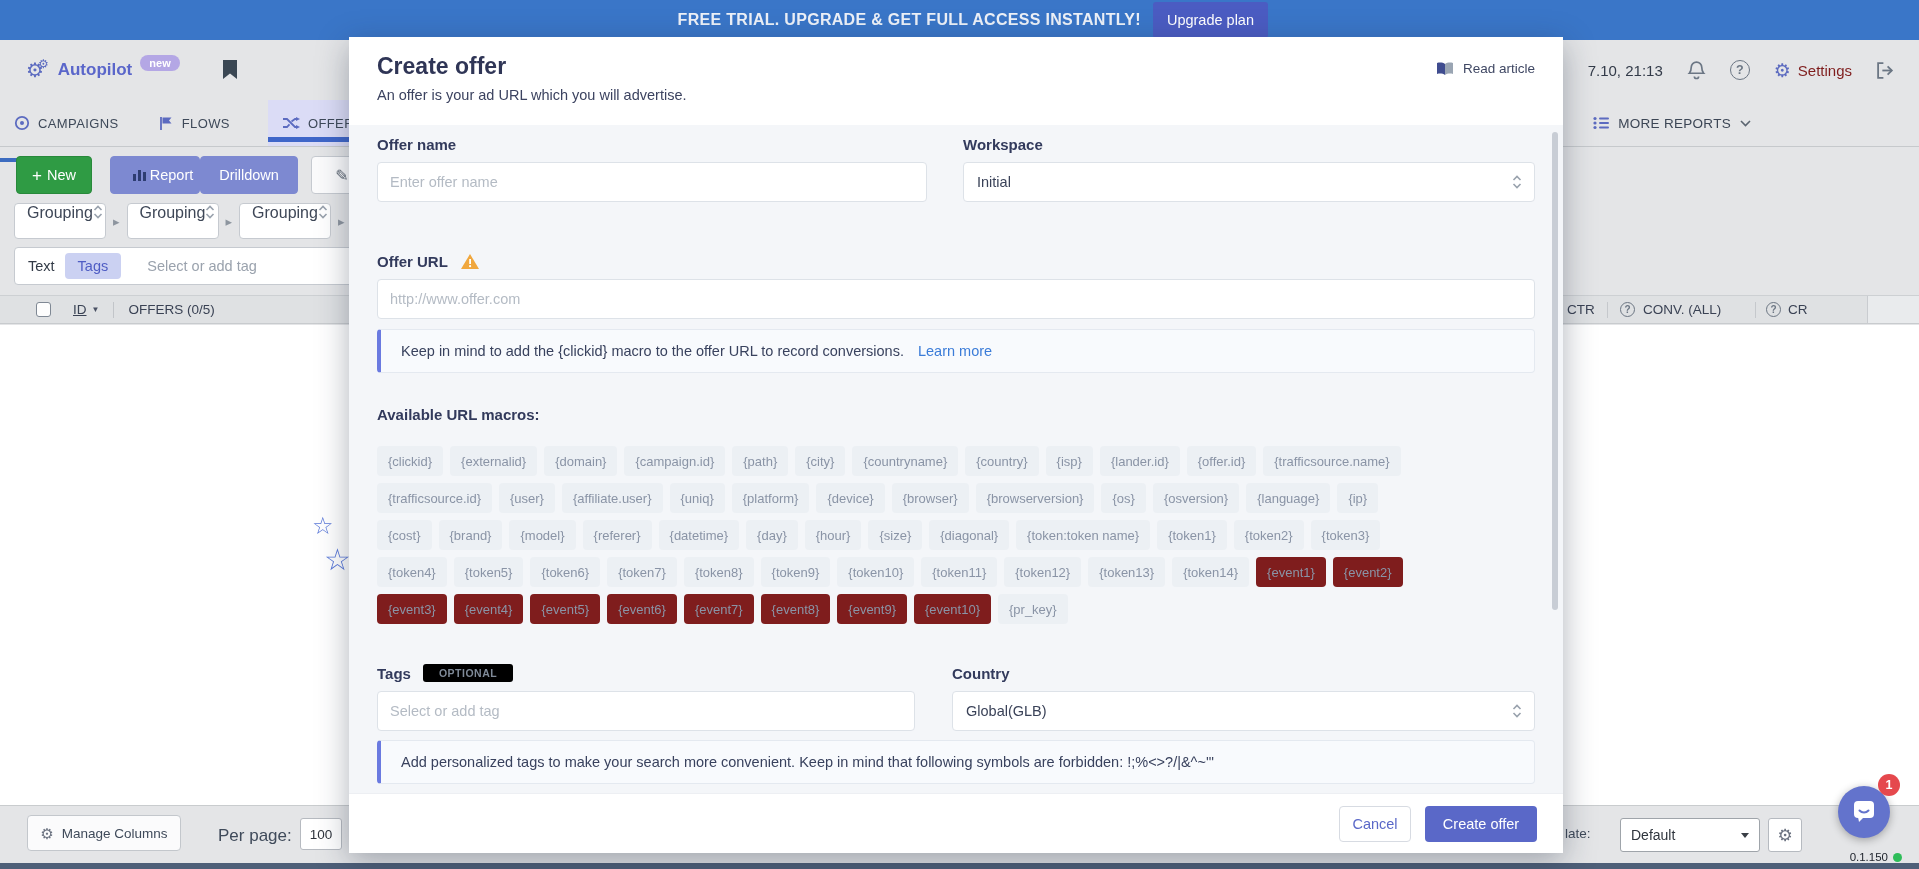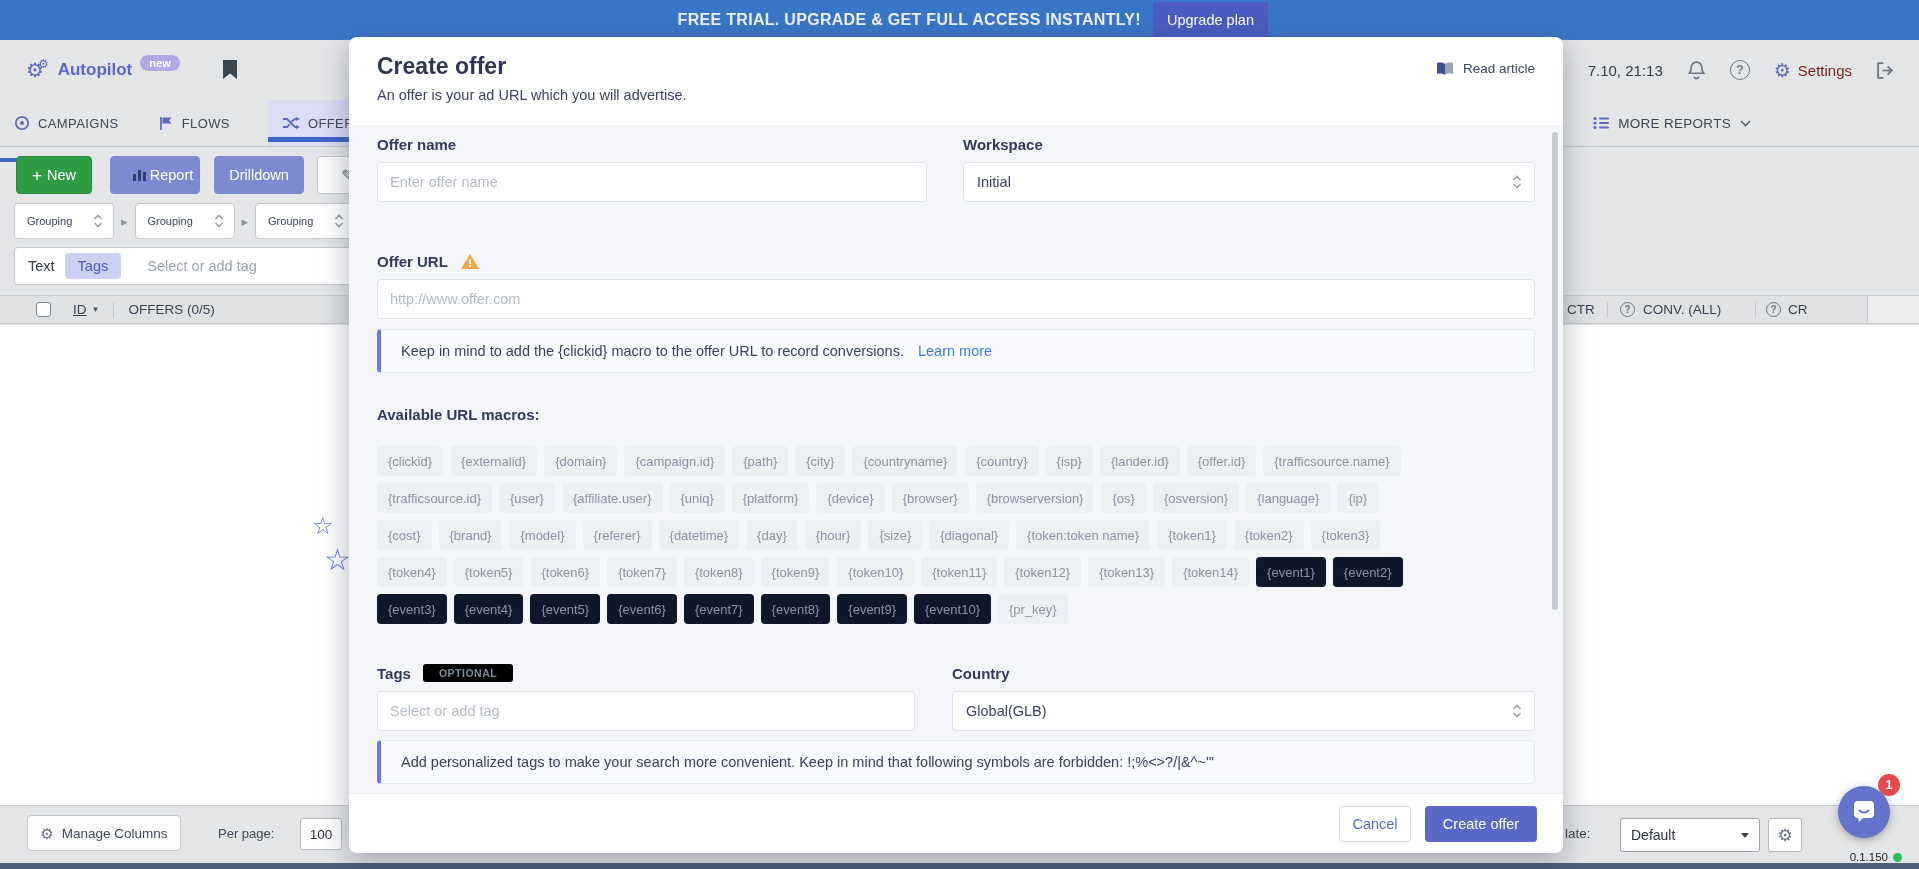--- a/index.html
+++ b/index.html
@@ -42,28 +42,28 @@
                   font-size:13.5px; color:#3c4655; letter-spacing:.3px; cursor:pointer; }
   .blue-frag { position:absolute; top:158px; left:0; width:34px; height:4px; background:#3c6cc0; }
 
   
   .toolbar { position:absolute; top:156px; left:16px; height:38px; display:flex; align-items:center; }
   .btn { height:38px; border-radius:4px; font-size:14.5px; font-family:inherit; cursor:pointer;
          display:flex; align-items:center; justify-content:center; }
   .btn-new { width:76px; background:#2f9b44; border:1px solid #28893b; color:#fff; gap:5px; }
   .btn-new .plus { font-size:17px; font-weight:400; line-height:1; }
   .btn-report { margin-left:18px; width:90px; background:#7d89d1; border:1px solid #7d89d1; color:#fff; gap:4px;padding-left:16px; }
-  .btn-drill { margin-left:14px; width:90px; background:#7d89d1; border:1px solid #7d89d1; color:#fff; }
+  .btn-drill { margin-left:0; width:98px; background:#7d89d1; border:1px solid #7d89d1; color:#fff; }
   .btn-pencil { margin-left:13px; width:62px; background:#fbfbfc; border:1px solid #c6cad0; color:#5f6874; font-size:16px; }
 
   
   .grouprow { position:absolute; top:203px; left:14px; height:36px; display:flex; align-items:center; }
-  .grp { height:36px; width:100px; background:#fff; border:1px solid #c6cad0; border-radius:4px;
-         display:flex; align-items:center; justify-content:space-between; padding:0 10px 0 12px;
-         font-size:11px; color:#3e4757; cursor:pointer; }
+  .grp { height:36px; width:92px; background:#fff; border:1px solid #c6cad0; border-radius:4px;
+         display:flex; align-items:flex-start; justify-content:space-between; padding:0 10px 0 12px;
+         font-size:16px; color:#3e4757; cursor:pointer; }
   .sep { margin:0 7px; color:#8d959f; font-size:13px; }
 
   
   .filterbar { position:absolute; top:247px; left:14px; width:520px; height:38px; background:#fff;
                border:1px solid #c6cad0; border-radius:4px; display:flex; align-items:center; overflow:hidden; }
   .filter-text { margin-left:13px; font-size:14.5px; color:#323a46; cursor:pointer; }
   .tags-pill { margin-left:10px; background:#cbd1f2; color:#4f5dc4; font-size:14.5px; padding:5px 13px;
                border-radius:4px; cursor:pointer; }
   .tag-ph { margin-left:26px; font-size:14.5px; color:#9aa2ad; }
 
@@ -88,21 +88,21 @@
   .star { position:absolute; color:#5b79d9; z-index:2; }
   .star1 { left:312px; top:512px; font-size:24px; }
   .star2 { left:324px; top:542px; font-size:30px; }
 
   
   .bbar { position:absolute; top:805px; left:0; right:0; height:58px; background:#e4e5e7; border-top:1px solid #c9ccce; }
   .btn-cols { position:absolute; left:27px; top:9px; height:36px; width:154px; background:#fbfbfc;
               border:1px solid #c3c7cc; border-radius:4px; display:flex; align-items:center; justify-content:center;
               gap:8px; font-size:13.5px; color:#3f4a5a; font-family:inherit; cursor:pointer; }
   .gear-sm { color:#6b7280; font-size:15px; line-height:1; }
-  .pp-label { position:absolute; left:218px; top:20px; font-size:13px; color:#3f4a5a; }
+  .pp-label { position:absolute; left:218px; top:20px; font-size:17px; color:#3f4a5a; }
   .pp-box { position:absolute; left:300px; top:12px; width:42px; height:32px; background:#fff;
             border:1px solid #b6bac0; border-radius:3px; display:flex; align-items:center; justify-content:center;
             font-size:13.5px; color:#2f353d; }
   .tpl-label { position:absolute; left:1565px; top:20px; font-size:13.5px; color:#3f4a5a; }
   .tpl-select { position:absolute; left:1620px; top:12px; width:140px; height:34px; background:#fff;
                 border:1px solid #9fa4aa; border-radius:3px; display:flex; align-items:center;
                 justify-content:space-between; padding:0 10px; font-size:14px; color:#2f353d; cursor:pointer; }
   .tri-down { width:0; height:0; border-left:4px solid transparent; border-right:4px solid transparent;
               border-top:5px solid #3a3f46; }
   .tpl-gear { position:absolute; left:1768px; top:12px; width:34px; height:34px; background:#fff;
@@ -115,21 +115,21 @@
           box-shadow:0 2px 8px rgba(0,0,0,.3); cursor:pointer; }
   .chat-badge { position:absolute; left:1878px; top:774px; width:22px; height:22px; border-radius:50%;
                 background:#e5484d; color:#fff; font-size:12.5px; font-weight:700; display:flex;
                 align-items:center; justify-content:center; z-index:7; }
   .version { position:absolute; left:1810px; top:851px; width:78px; text-align:right; font-size:11.5px; color:#20252e; z-index:6; }
   .vdot { position:absolute; left:1893px; top:853px; width:9px; height:9px; border-radius:50%; background:#2ebd59; z-index:6; }
   .strip { position:absolute; left:0; right:0; bottom:0; height:6px; background:#4e5f78; }
 
   
   .modal { position:absolute; left:349px; top:37px; width:1214px; height:816px; background:#fff;
-           border-radius:8px; box-shadow:0 8px 30px rgba(30,40,60,.35); z-index:10;
+           border-radius:0; box-shadow:0 8px 30px rgba(30,40,60,.35); z-index:10;
            display:flex; flex-direction:column; }
   .m-head { flex:0 0 88px; padding:16px 28px 0; position:relative; }
   .m-title { font-size:23px; font-weight:600; color:#2f3556; }
   .m-sub { margin-top:7px; font-size:14.5px; color:#3c4360; }
   .read { position:absolute; top:24px; right:28px; display:flex; gap:9px; align-items:center;
           font-size:13.5px; color:#3f4763; cursor:pointer; }
   .m-body { flex:1; background:#f4f6f9; padding:10px 28px 0; overflow:hidden; }
   .grid1 { display:grid; grid-template-columns:550px 1fr; column-gap:36px; }
   .grid2 { display:grid; grid-template-columns:538px 1fr; column-gap:37px; margin-top:40px; }
   .flabel { font-size:15px; font-weight:600; color:#323a5c; margin-bottom:9px; display:flex;
@@ -144,21 +144,21 @@
   .urlblock .inp { margin-top:0; }
   .note { margin-top:10px; background:#f8fafd; border:1px solid #e4e9f0; border-left:4px solid #6a7ae0;
           border-radius:4px; height:44px; display:flex; align-items:center; padding:0 20px;
           font-size:14.5px; color:#39425e; }
   .learn { color:#3b7cd8; margin-left:14px; cursor:pointer; }
   .macros-label { margin-top:33px; font-size:15px; font-weight:600; color:#323a5c; height:18px; }
   .chips-wrap { margin-top:22px; display:flex; flex-direction:column; gap:7px; }
   .chips { display:flex; gap:7px; }
   .chip { height:30px; display:flex; align-items:center; padding:0 11px; background:#ecf0f4;
           border-radius:4px; font-size:13px; color:#8a94a6; white-space:nowrap; cursor:pointer; }
-  .chip.hl { background:#0f172a; }
+  .chip.hl { background:#7f1d1d; }
   .optional { background:#000000; color:#7f8a98; font-size:10.5px; font-weight:700; letter-spacing:.5px;
               padding:3px 16px; border-radius:3px; }
   .note2 { margin-top:9px; }
   .m-foot { flex:0 0 60px; background:#fff; border-top:1px solid #edeff3; border-radius:0 0 8px 8px;
             display:flex; align-items:center; justify-content:flex-end; gap:14px; padding-right:26px; }
   .btn-cancel { width:72px; height:36px; background:#fff; border:1px solid #d7dbe2; border-radius:4px;
                 color:#5a68c8; font-size:14.5px; font-family:inherit; cursor:pointer; }
   .btn-create { width:112px; height:36px; background:#5a68c8; border:none; border-radius:4px;
                 color:#fff; font-size:14.5px; font-family:inherit; cursor:pointer; }
   .mscroll { position:absolute; right:5px; top:95px; width:6px; height:478px; background:#c8cdd5; border-radius:3px; }

